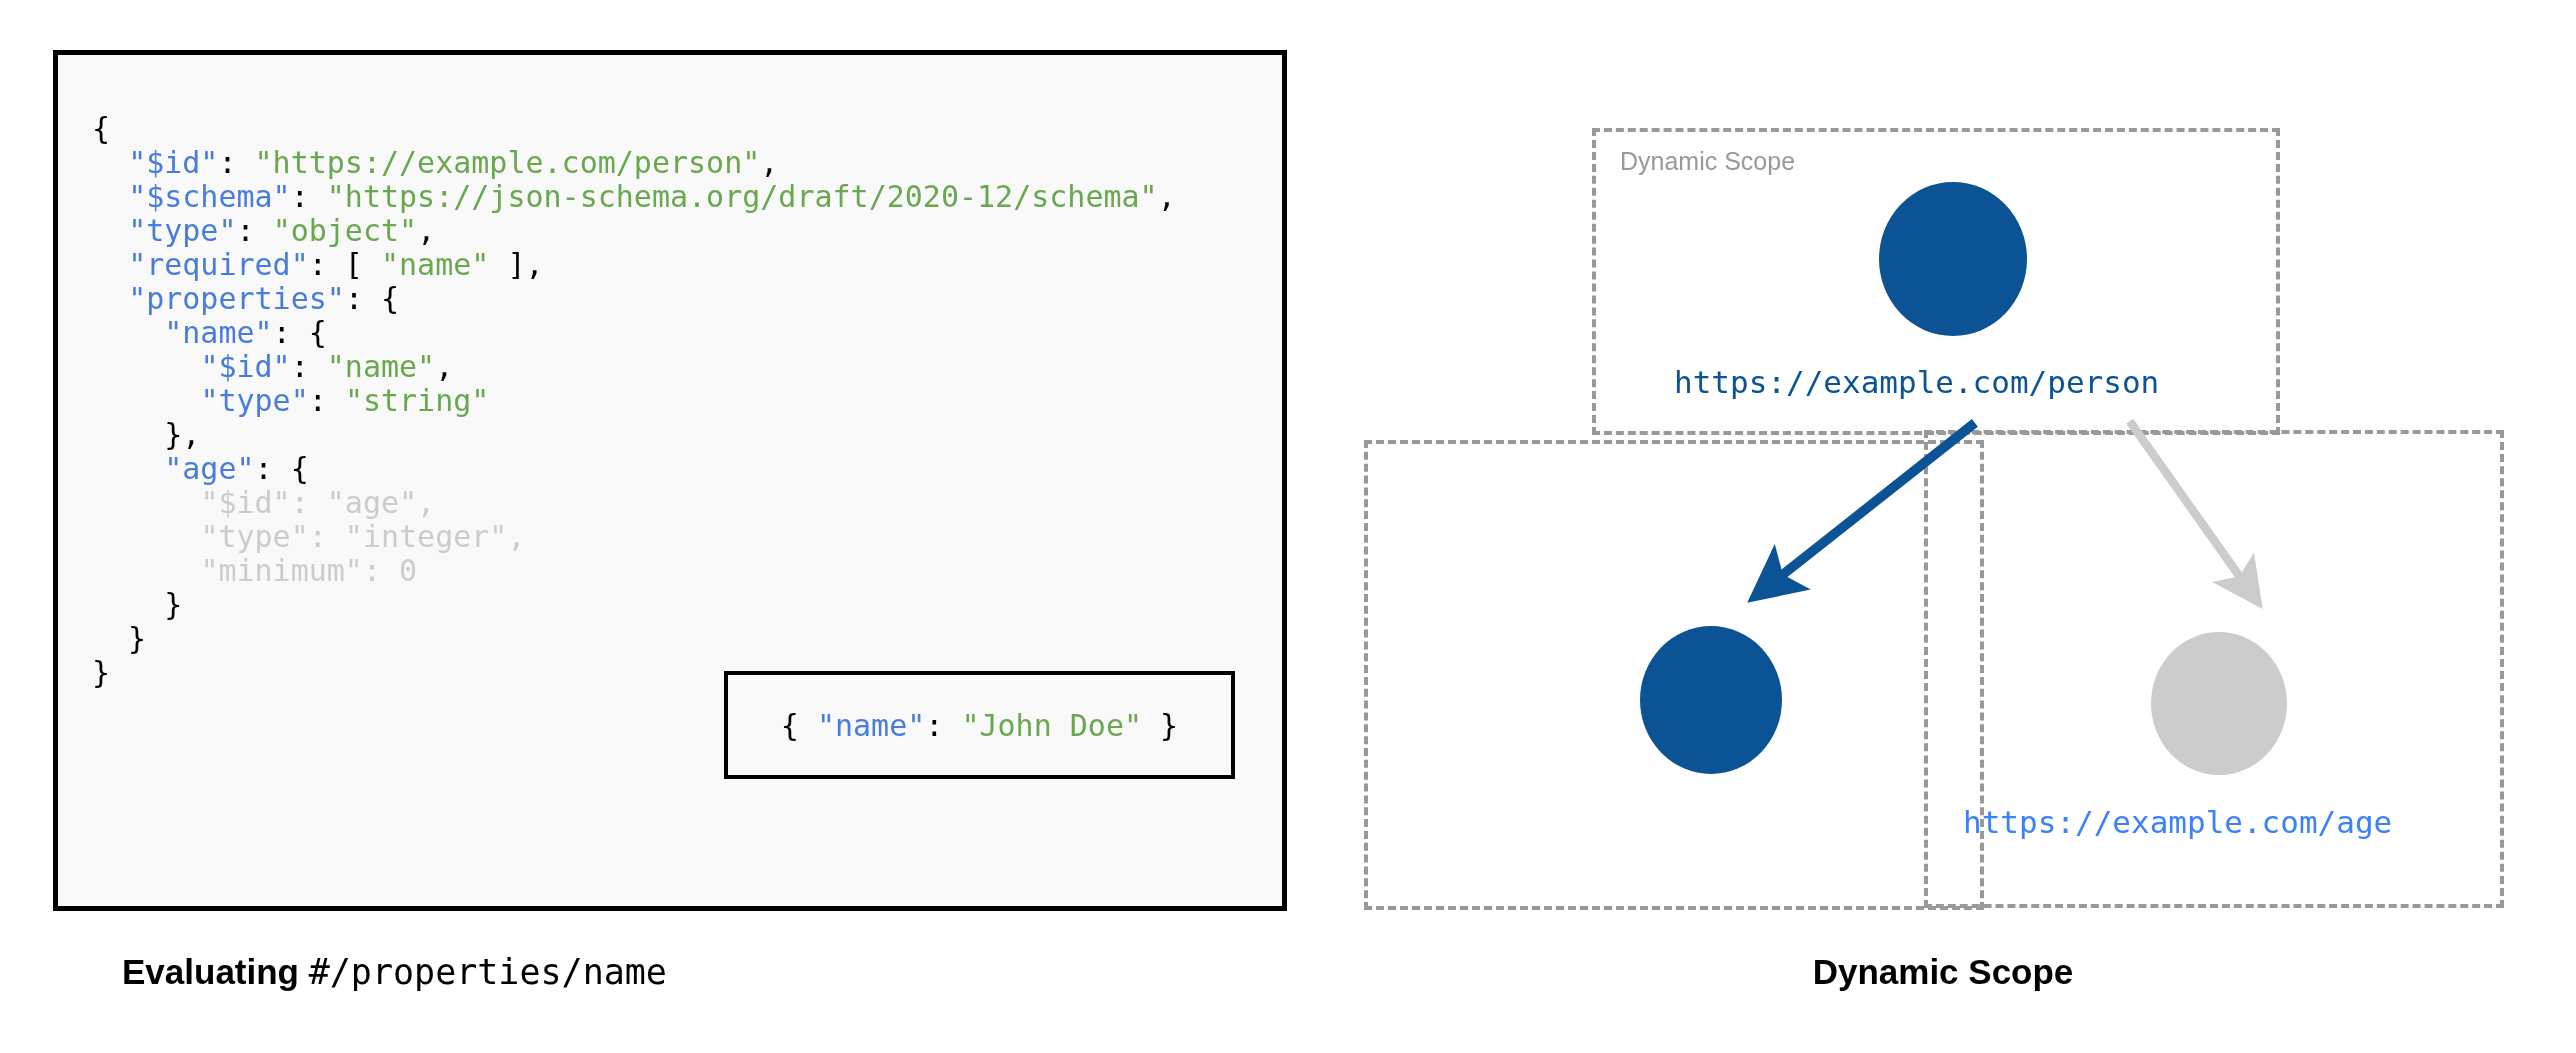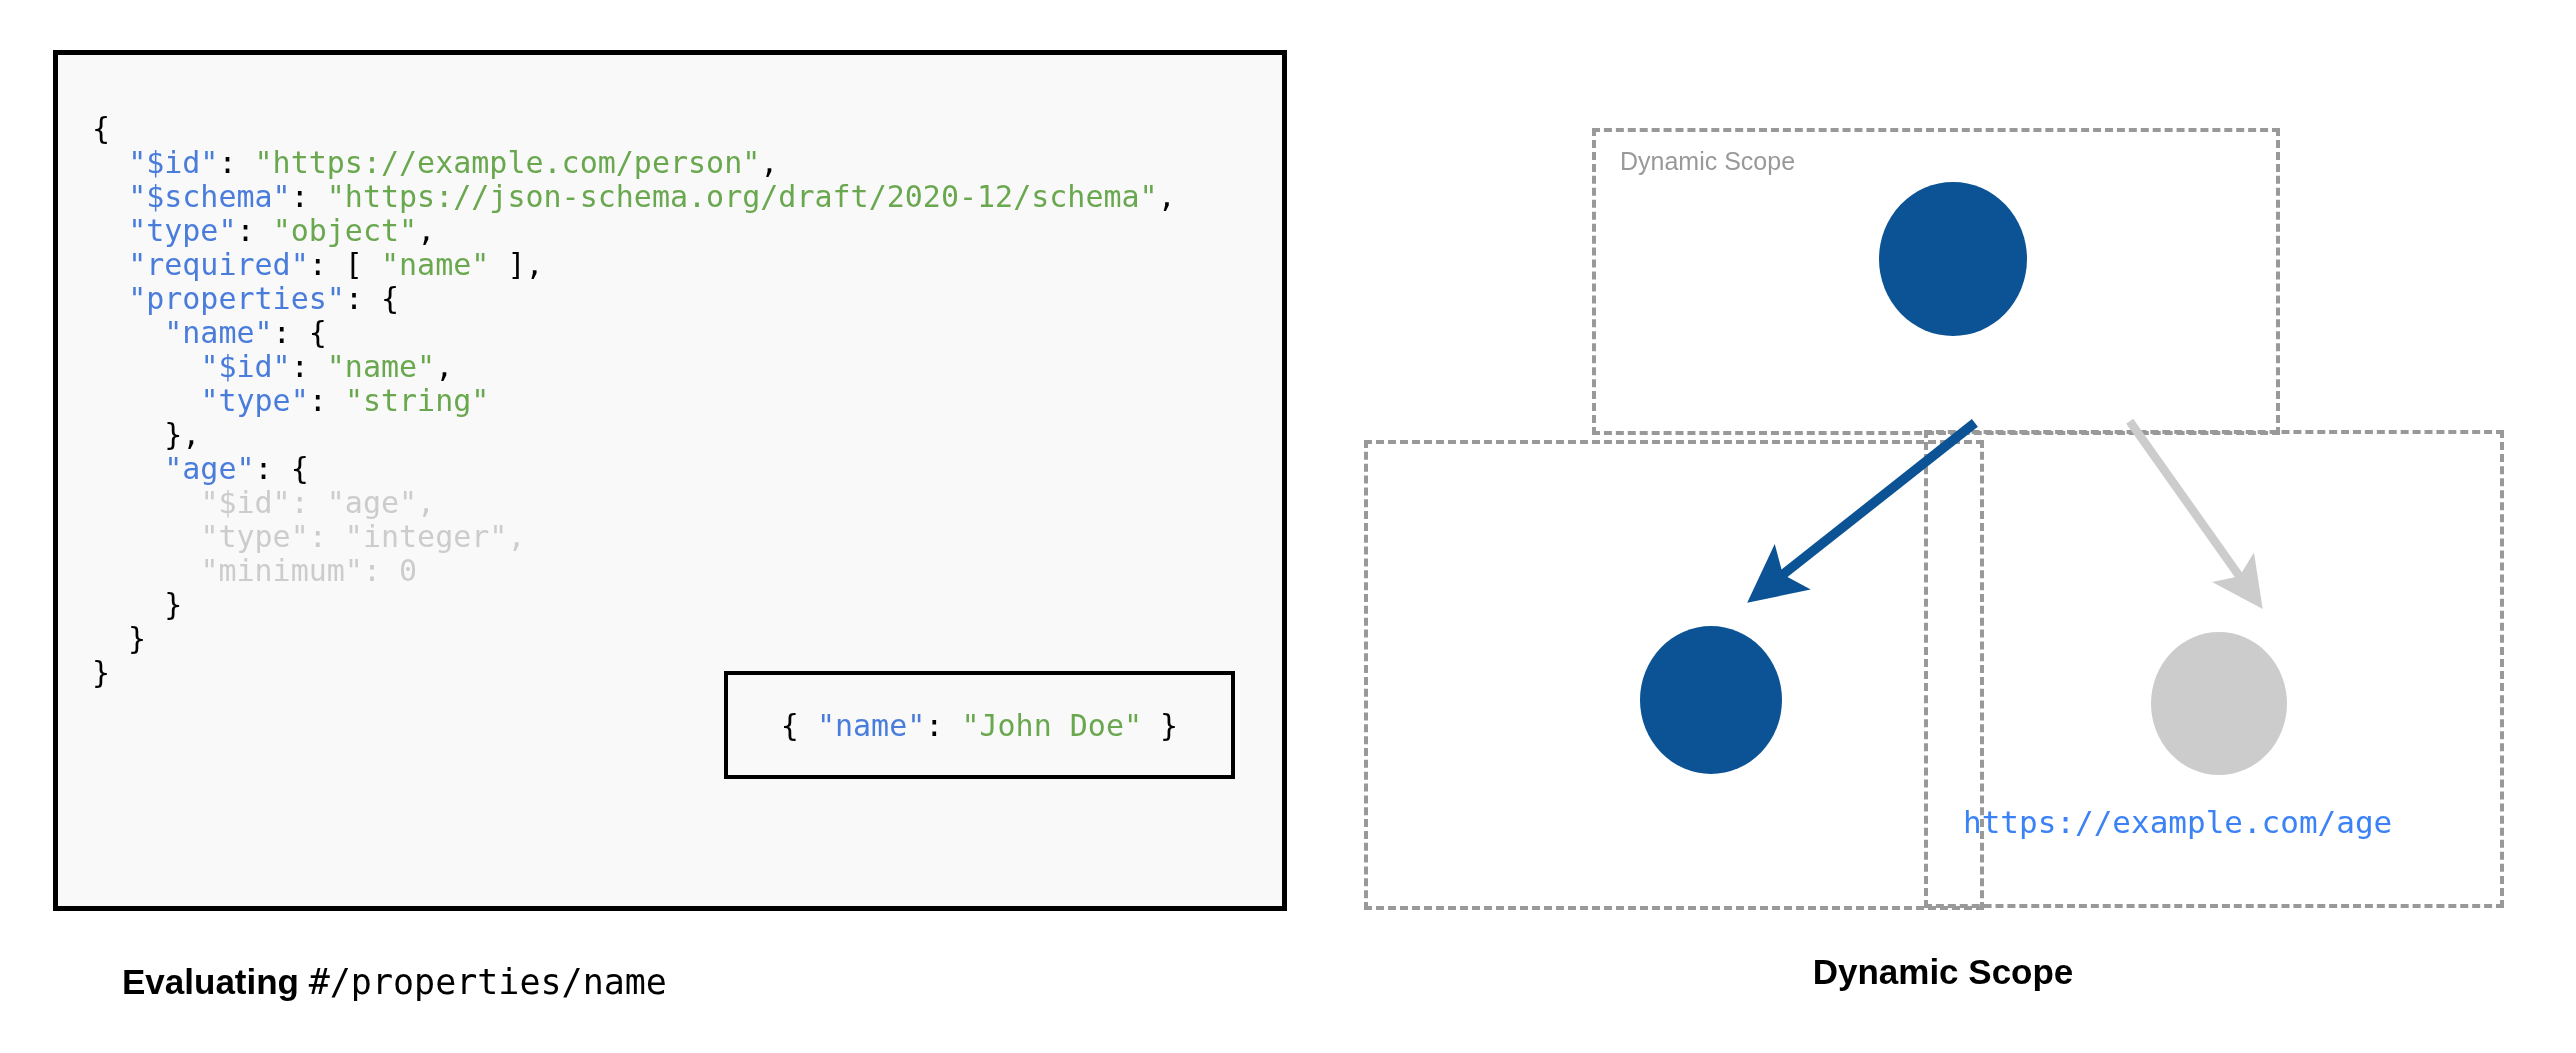--- a/index.html
+++ b/index.html
@@ -37,21 +37,21 @@
   }
   #instance-label{
     position:absolute;left:724px;top:797px;width:511px;
     text-align:center;font-size:33px;font-weight:bold;color:#000000;
     font-family:"Liberation Sans",sans-serif;
   }
 
   
   #left-caption{
     position:absolute;left:122px;top:952px;
-    font-size:35px;color:#000000;white-space:nowrap;margin-top:10px;
+    font-size:35px;color:#000000;white-space:nowrap;
   }
   #left-caption .cap-bold{font-weight:bold;font-family:"Liberation Sans",sans-serif;}
   #left-caption .cap-mono{font-family:"DejaVu Sans Mono","Liberation Mono",monospace;font-weight:normal;}
 
   
   #right-panel{position:absolute;left:1310px;top:0;width:1266px;height:1001px;}
 
   .scope-box{position:absolute;box-sizing:border-box;
     border:4px dashed #999999;background:transparent;}
   #scope-top   {left:282px; top:128px; width:688px;height:307px;}
@@ -128,18 +128,19 @@
       </marker>
     </defs>
     <line x1="1168" y1="743" x2="792" y2="1040" stroke="#0b5394" stroke-width="17" marker-end="url(#ah-blue)"></line>
     <line x1="1440" y1="740" x2="1658" y2="1048" stroke="#cccccc" stroke-width="15" marker-end="url(#ah-grey)"></line>
   </svg>
 
   <div id="circle-person" class="node-circle node-blue"></div>
   <div id="circle-name" class="node-circle node-blue"></div>
   <div id="circle-age" class="node-circle node-grey"></div>
 
+  <div id="label-person" class="node-label label-blue">https://example.com/person</div>
   <div id="label-age" class="node-label label-grey">https://example.com/age</div>
 
   <div id="right-caption">Dynamic Scope</div>
 
 </div>
 
 
 </body></html>

